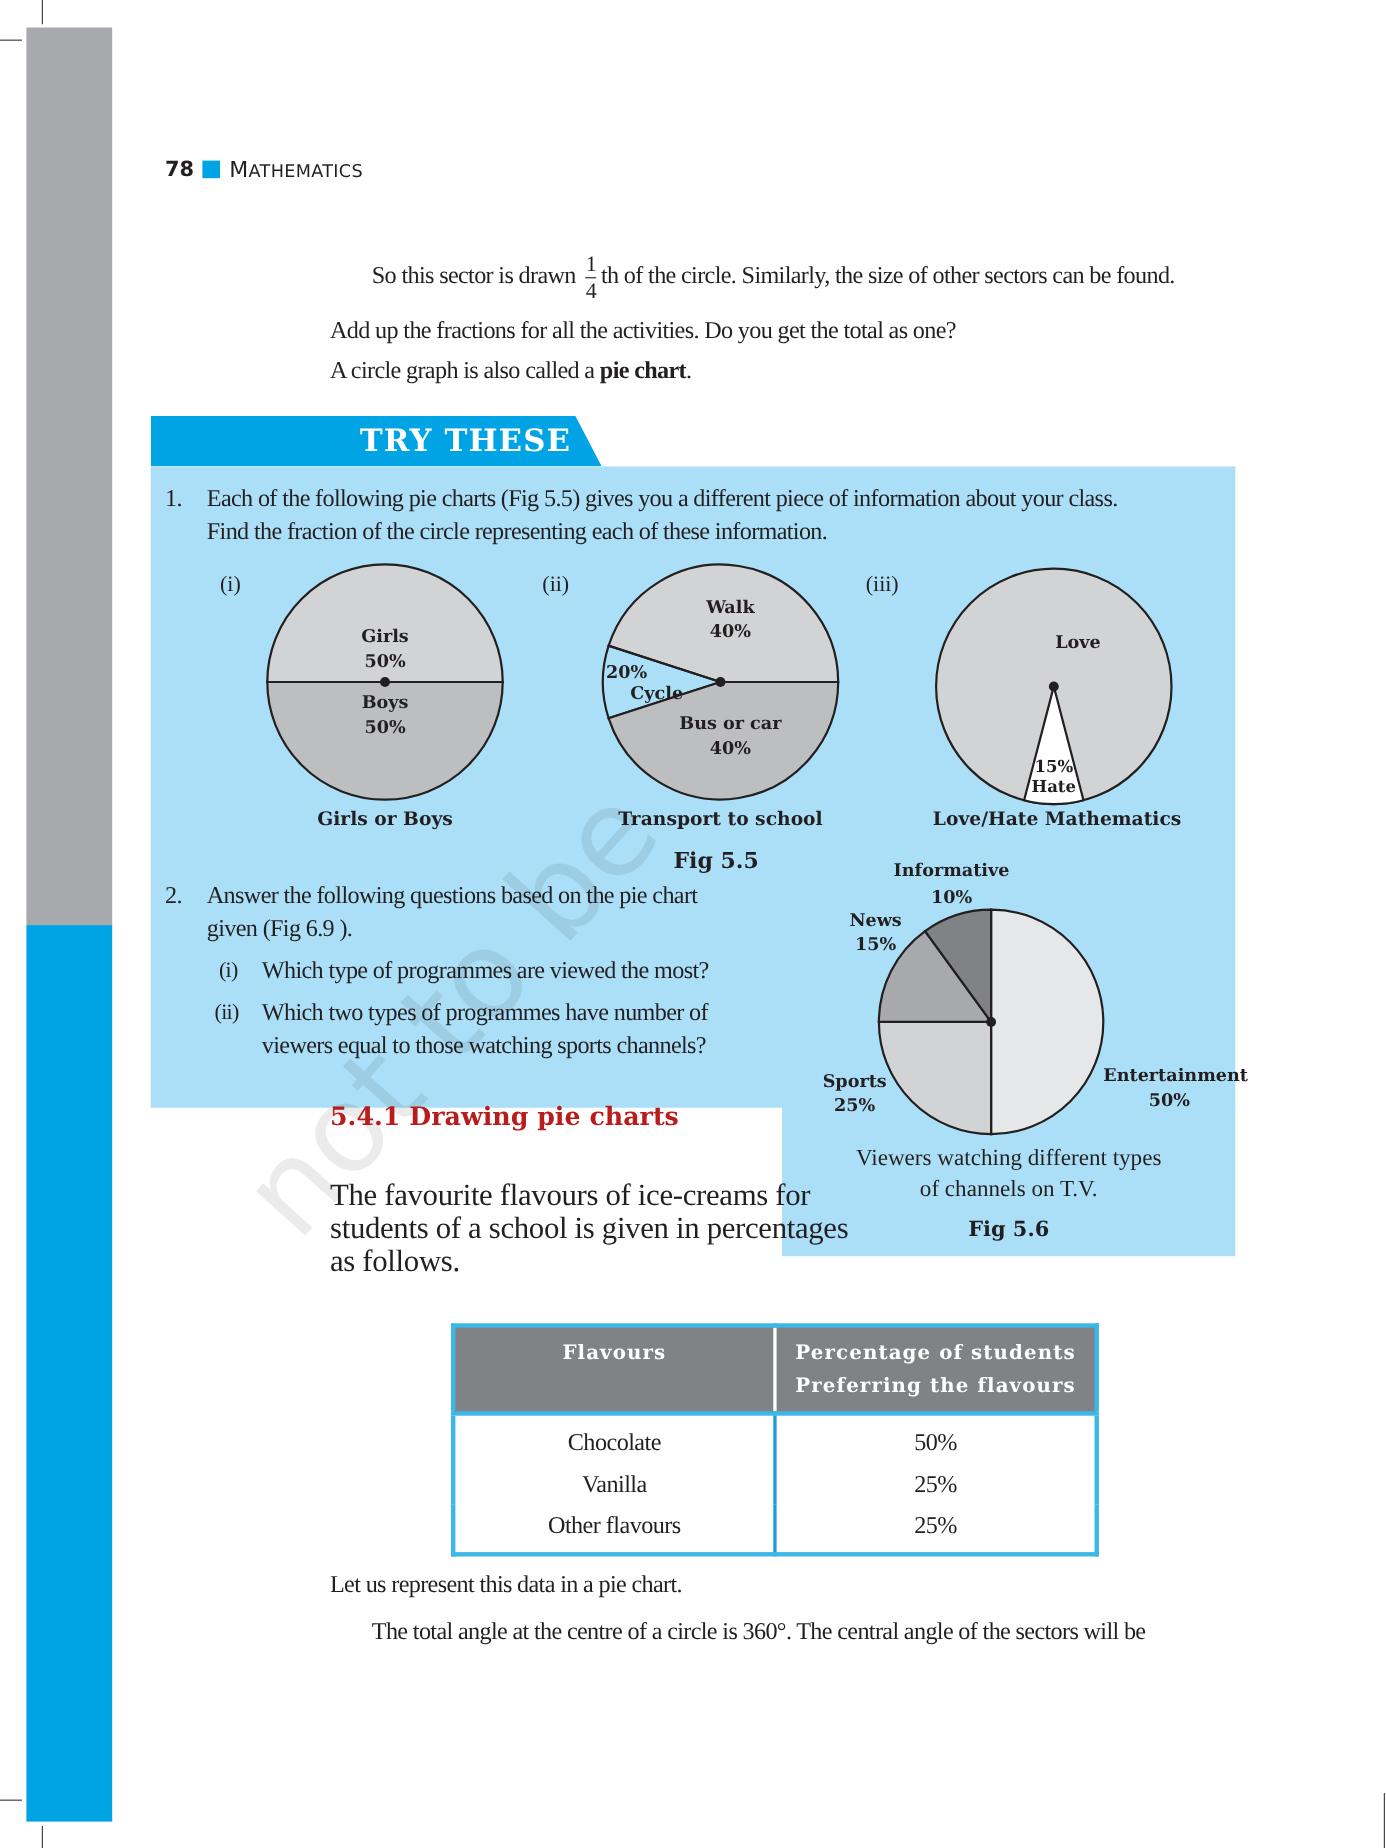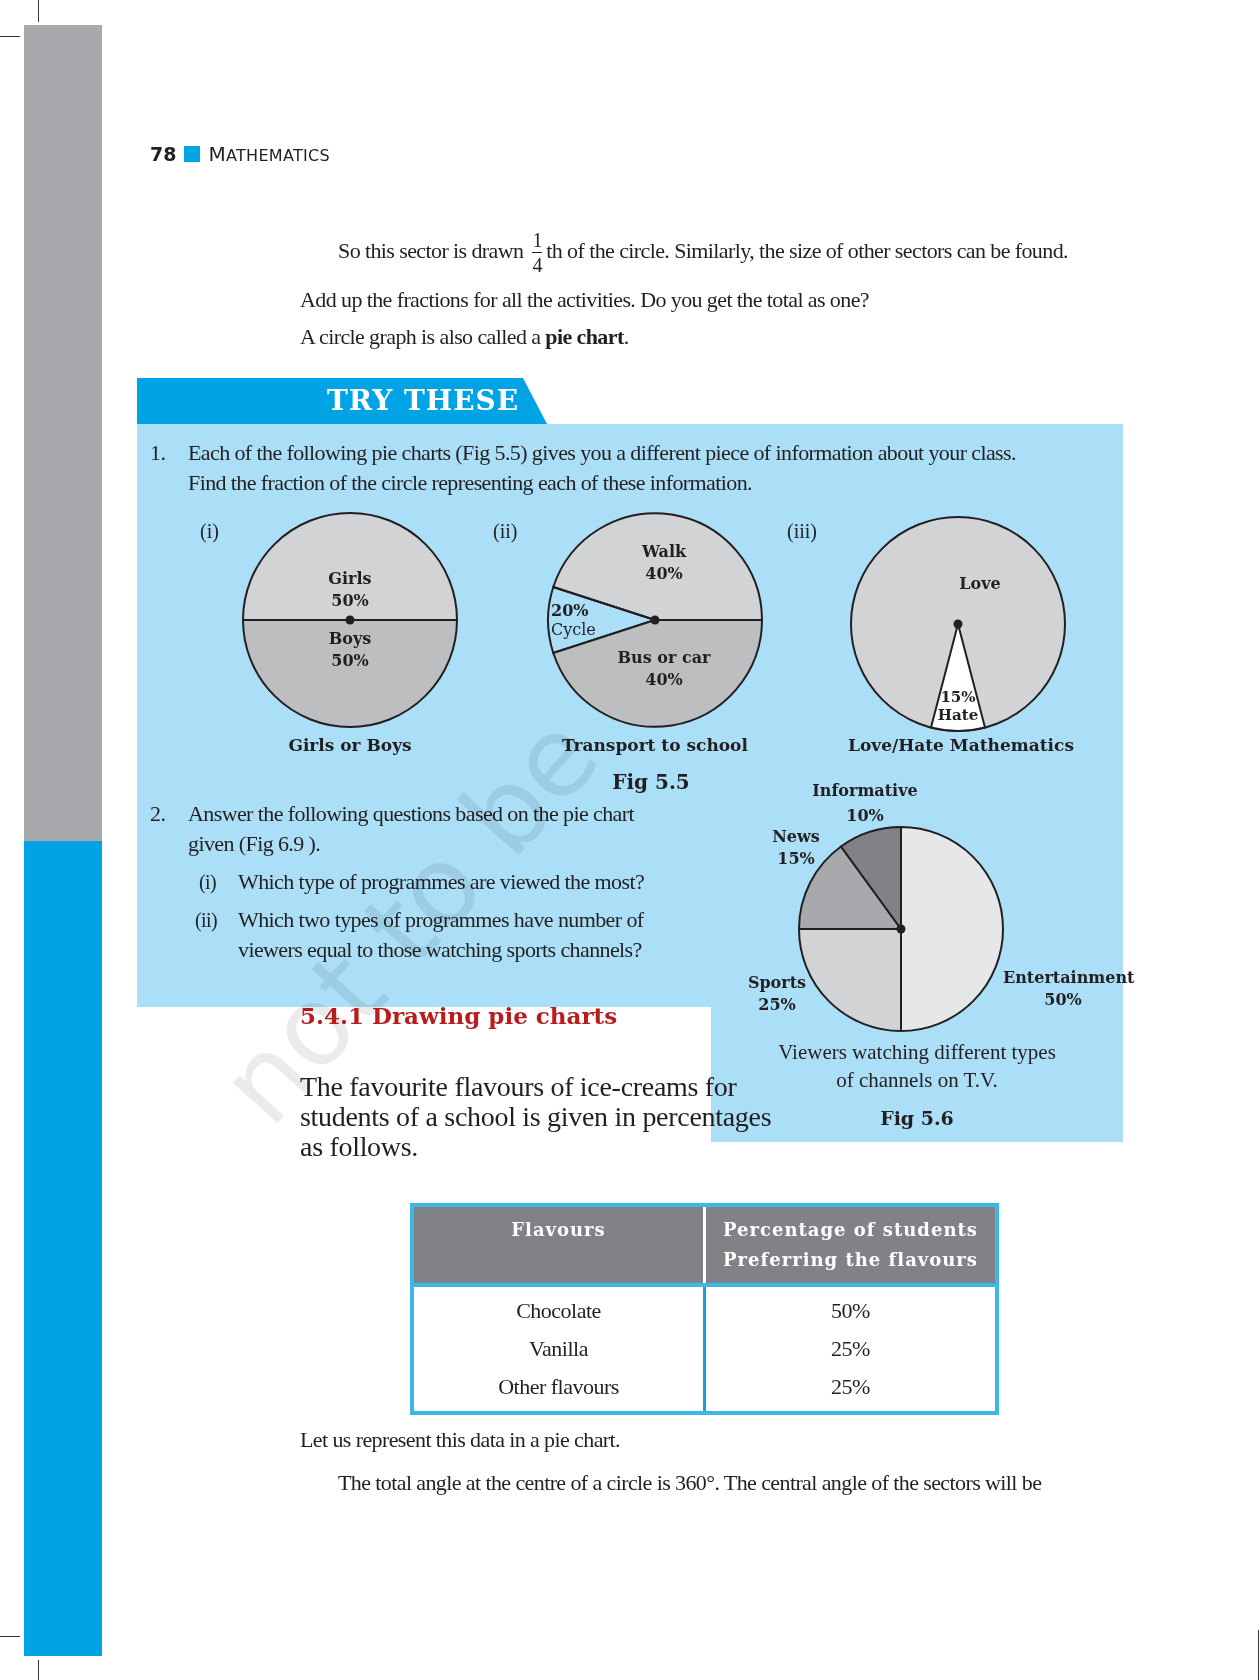--- a/index.html
+++ b/index.html
@@ -114,21 +114,21 @@
 
   <path d="M110,110 L8.3,143 A107,107 0 0 0 217,110 Z" fill="#bcbec0" stroke="#231f20" stroke-width="2"></path>
   <circle cx="110" cy="110" r="4.5" fill="#231f20"></circle>
 </svg>
 <div class="chart-lbl" style="left:624px;top:541px;width:80px;">
   <div>Walk</div>
   <div>40%</div>
 </div>
 <div class="chart-lbl" style="left:551px;top:601px;width:50px;text-align:left;line-height:19px;font-weight:normal;">
   <div style="font-weight:bold;">20%</div>
-  <div style="font-weight:normal;">Cycle</div>
+  <div style="font-weight:bold;padding-left:22px;">Cycle</div>
 </div>
 <div class="chart-lbl" style="left:604px;top:647px;width:120px;">
   <div>Bus or car</div>
   <div>40%</div>
 </div>
 <div class="caption" style="left:555px;top:735px;width:200px;">Transport to school</div>
 <div class="caption" style="left:601px;top:770px;width:100px;font-size:20px;">Fig 5.5</div>
 
 <div class="roman" style="left:787px;top:520px;">(iii)</div>
 <svg class="abs" style="left:848px;top:514px;" width="220" height="220" viewBox="0 0 220 220">

